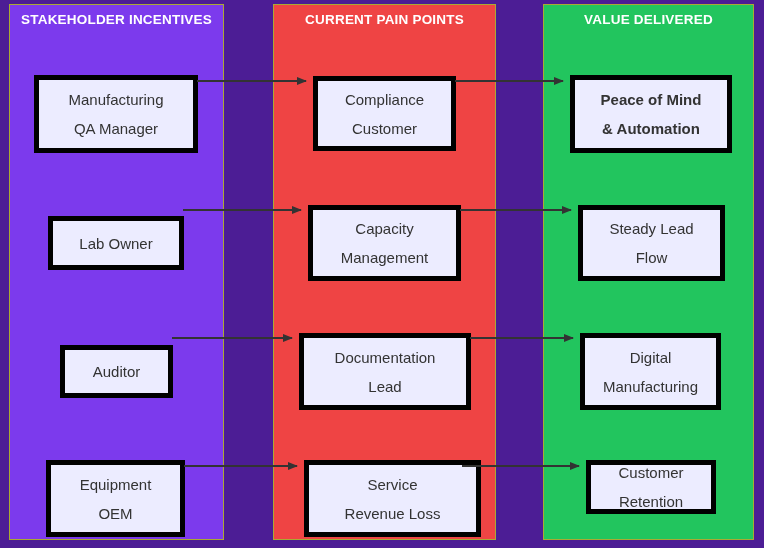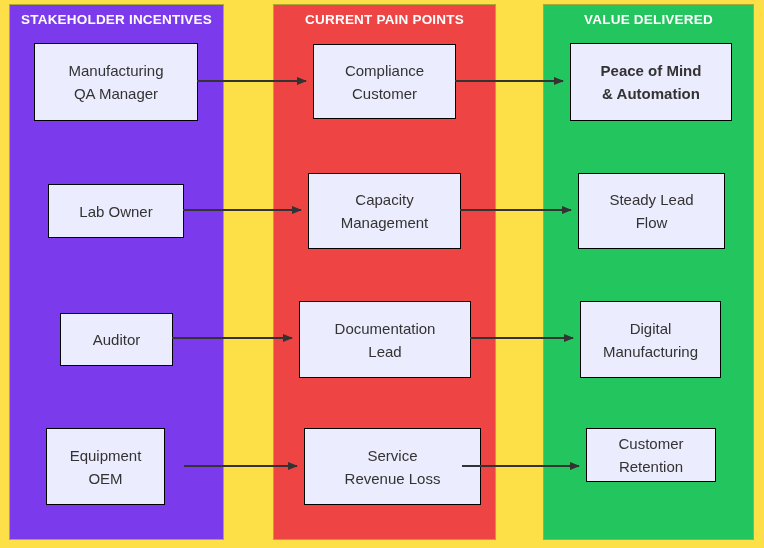--- a/index.html
+++ b/index.html
@@ -5,21 +5,21 @@
   html, body {
     margin: 0;
     padding: 0;
     background: #000000;
     font-family: "Liberation Sans", "DejaVu Sans", sans-serif;
   }
   #canvas {
     position: relative;
     width: 764px;
     height: 548px;
-    background: #fde047;
+    background: #4c1d95;
     overflow: hidden;
   }
   .col {
     position: absolute;
     top: 4px;
     height: 536px;
     box-sizing: border-box;
     border: 1px solid #aaaa33;
     z-index: 1;
   }
@@ -34,35 +34,36 @@
     text-align: center;
     color: #ffffff;
     font-weight: bold;
     font-size: 13.5px;
     letter-spacing: 0.2px;
   }
   .node {
     position: absolute;
     box-sizing: border-box;
     background: #ececff;
-    border: 1px solid #000000;
+    border: 5px solid #000000;
     color: #333333;
     display: flex;
     align-items: center;
     justify-content: center;
     text-align: center;
     font-size: 15px;
-    line-height: 23px;
+    line-height: 29px;
     white-space: pre-line;
+    margin-top: 32px;
   }
   
   .n-a1 { left: 24px; top: 38px;  width: 164px; height: 78px; }
   .n-a2 { left: 38px; top: 179px; width: 136px; height: 54px; }
   .n-a3 { left: 50px; top: 308px; width: 113px; height: 53px; }
-  .n-a4 { left: 36px; top: 423px; width: 119px; height: 77px; }
+  .n-a4 { left: 36px; top: 423px; width: 139px; height: 77px; }
   
   .n-b1 { left: 39px; top: 39px;  width: 143px; height: 75px; }
   .n-b2 { left: 34px; top: 168px; width: 153px; height: 76px; }
   .n-b3 { left: 25px; top: 296px; width: 172px; height: 77px; }
   .n-b4 { left: 30px; top: 423px; width: 177px; height: 77px; }
   
   .n-c1 { left: 26px; top: 38px;  width: 162px; height: 78px; font-weight: bold; }
   .n-c2 { left: 34px; top: 168px; width: 147px; height: 76px; }
   .n-c3 { left: 36px; top: 296px; width: 141px; height: 77px; }
   .n-c4 { left: 42px; top: 423px; width: 130px; height: 54px; }

